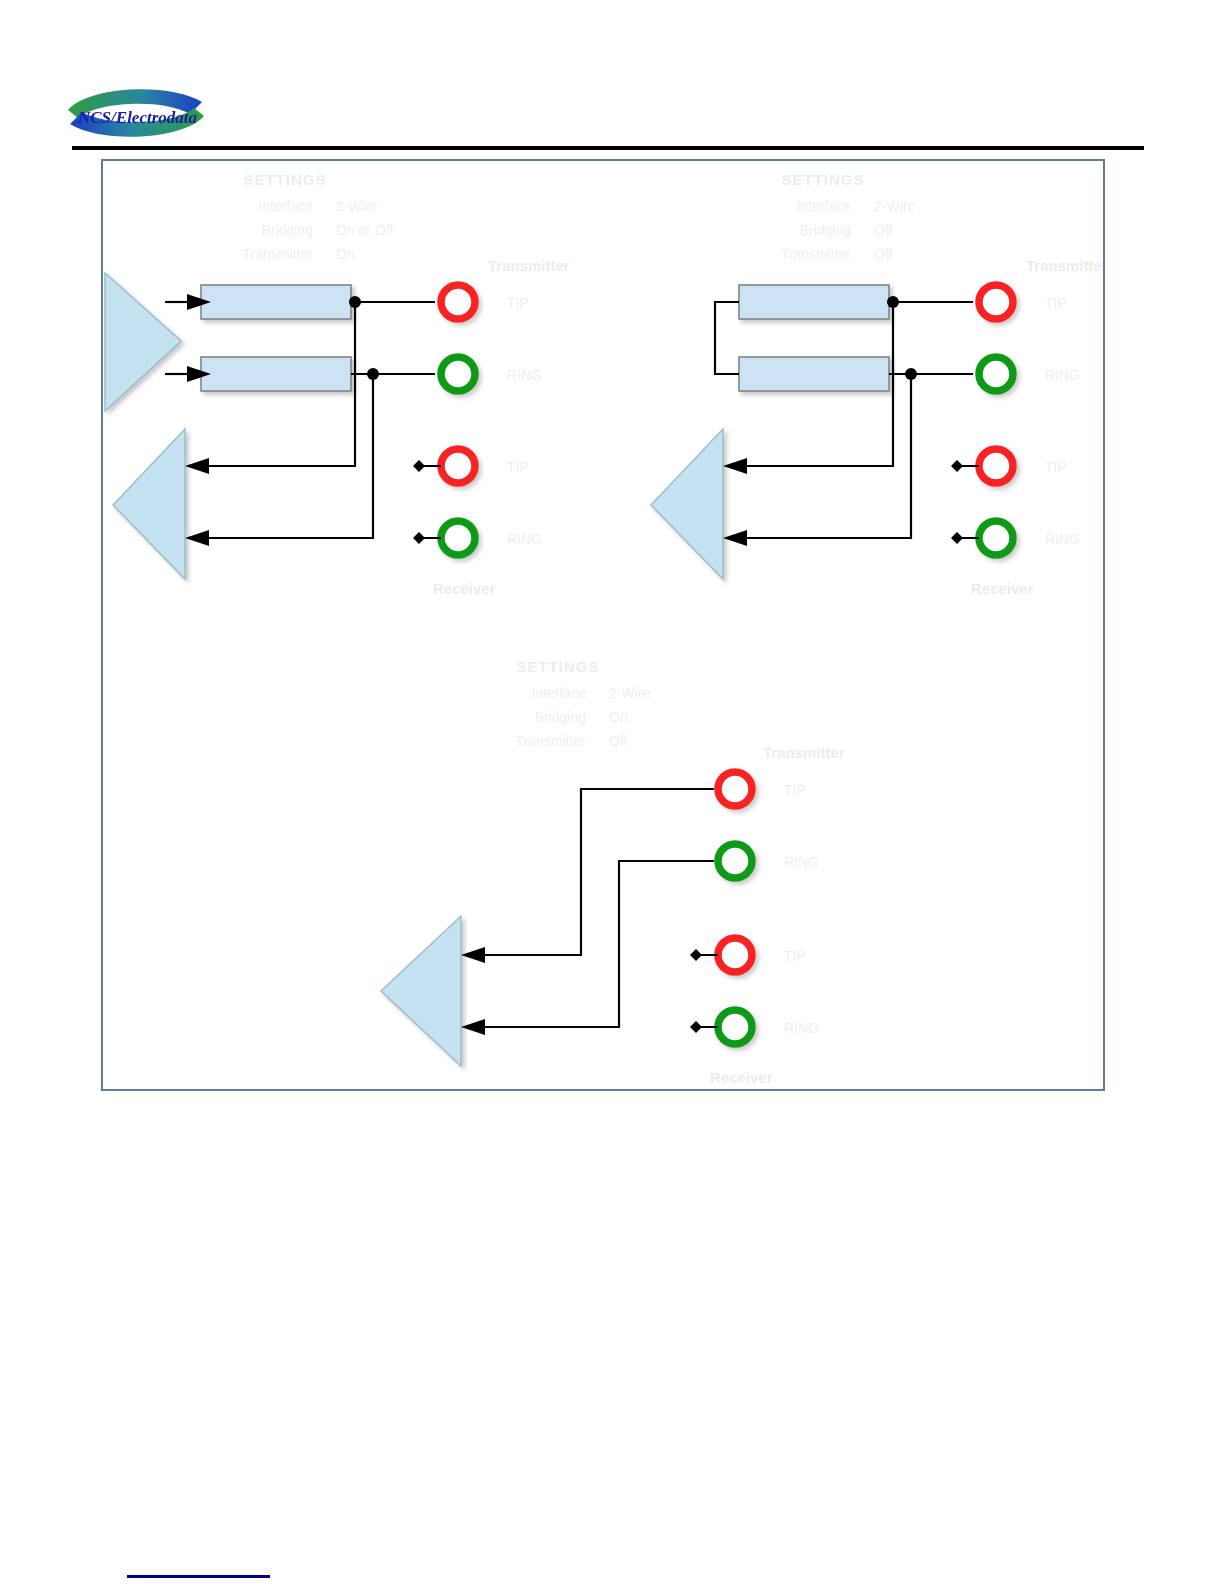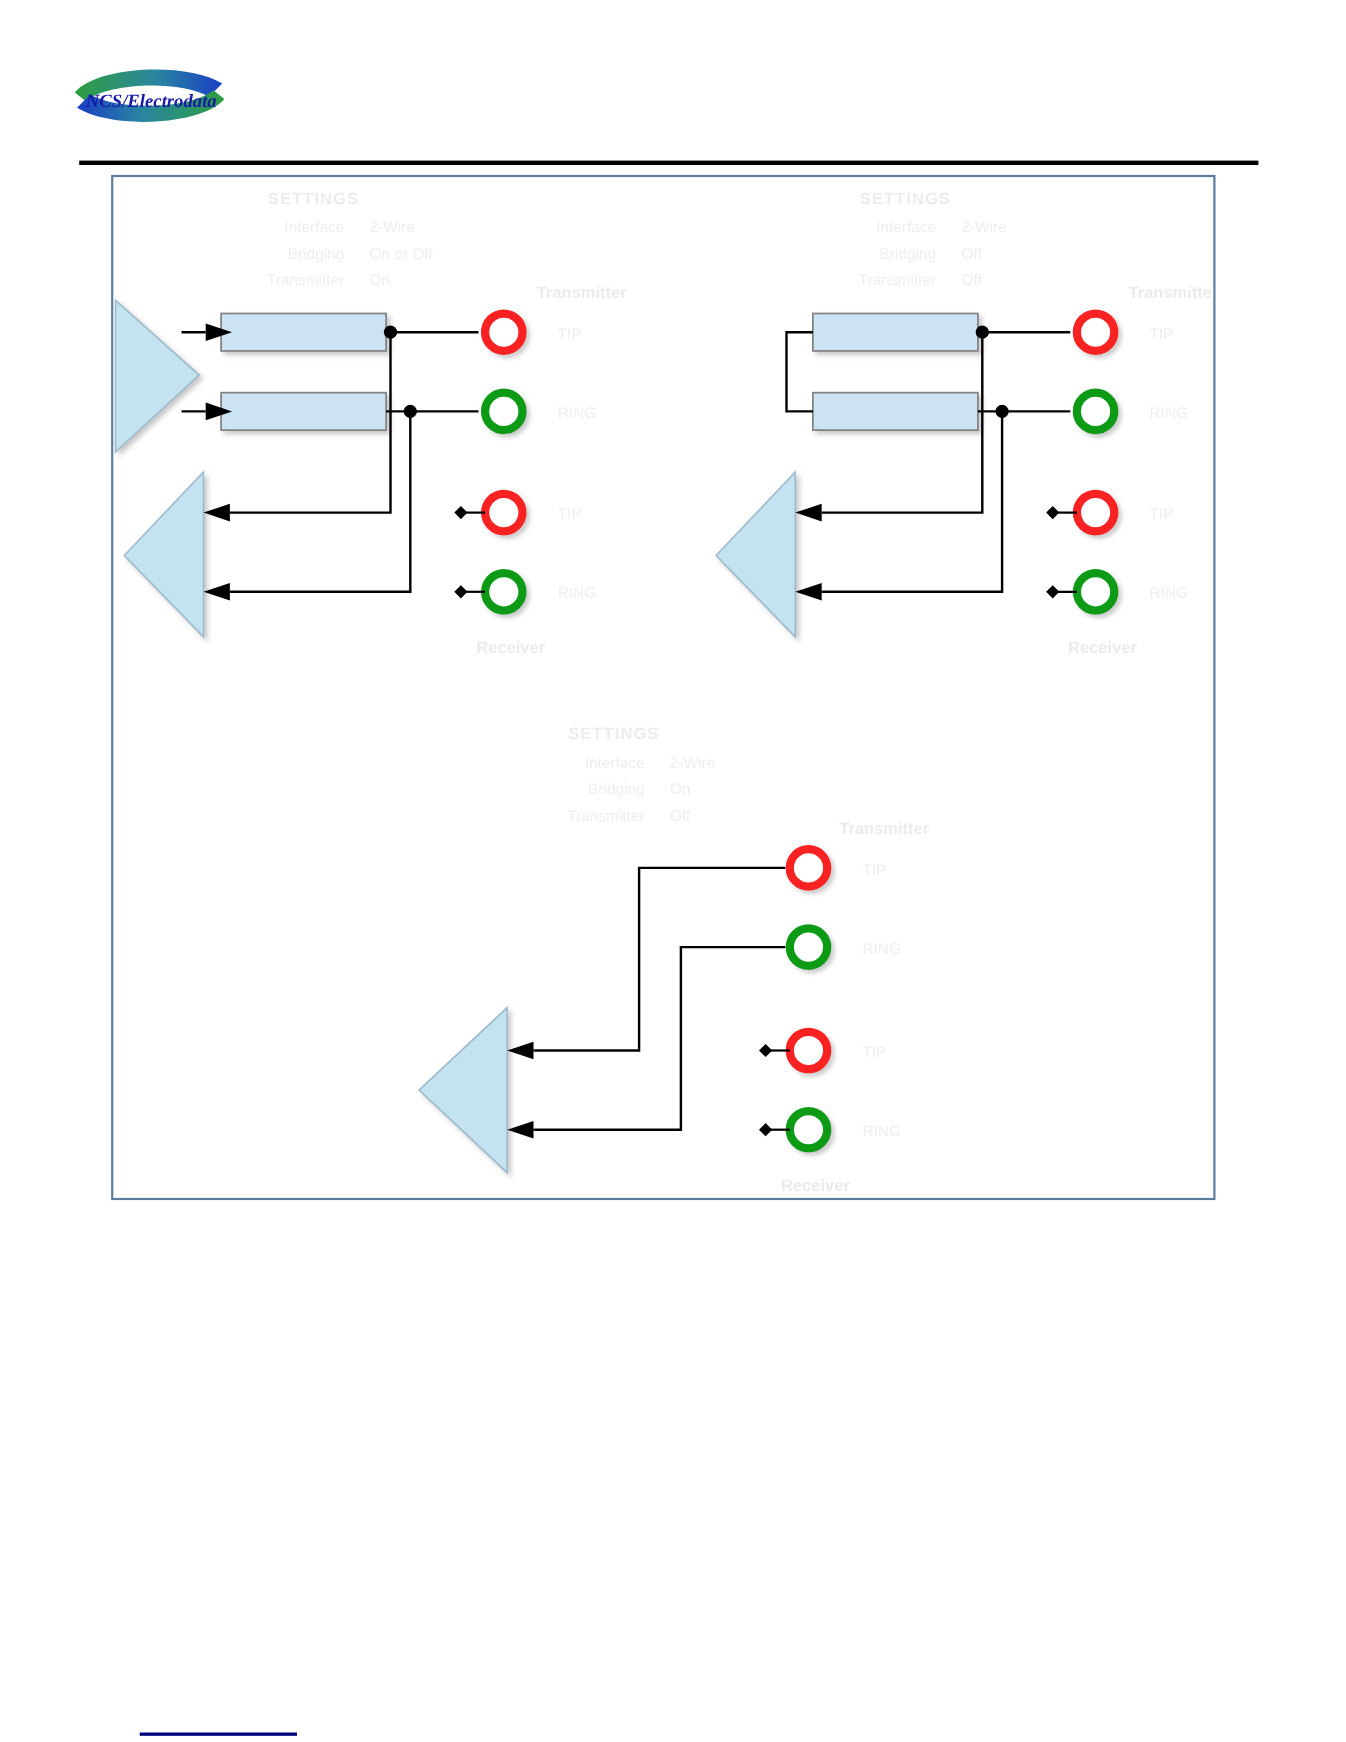--- a/index.html
+++ b/index.html
@@ -12,21 +12,21 @@
     height: 1584px;
     position: relative;
     font-family: "Liberation Sans", sans-serif;
     overflow: hidden;
   }
 
   
   #logo-block {
     position: absolute;
     left: 62px;
-    top: 54px;
+    top: 80px;
     width: 148px;
     height: 72px;
   }
   #logo-svg { display: block; }
 
   #header-rule {
     position: absolute;
     left: 72px;
     top: 146px;
     width: 1072px;

